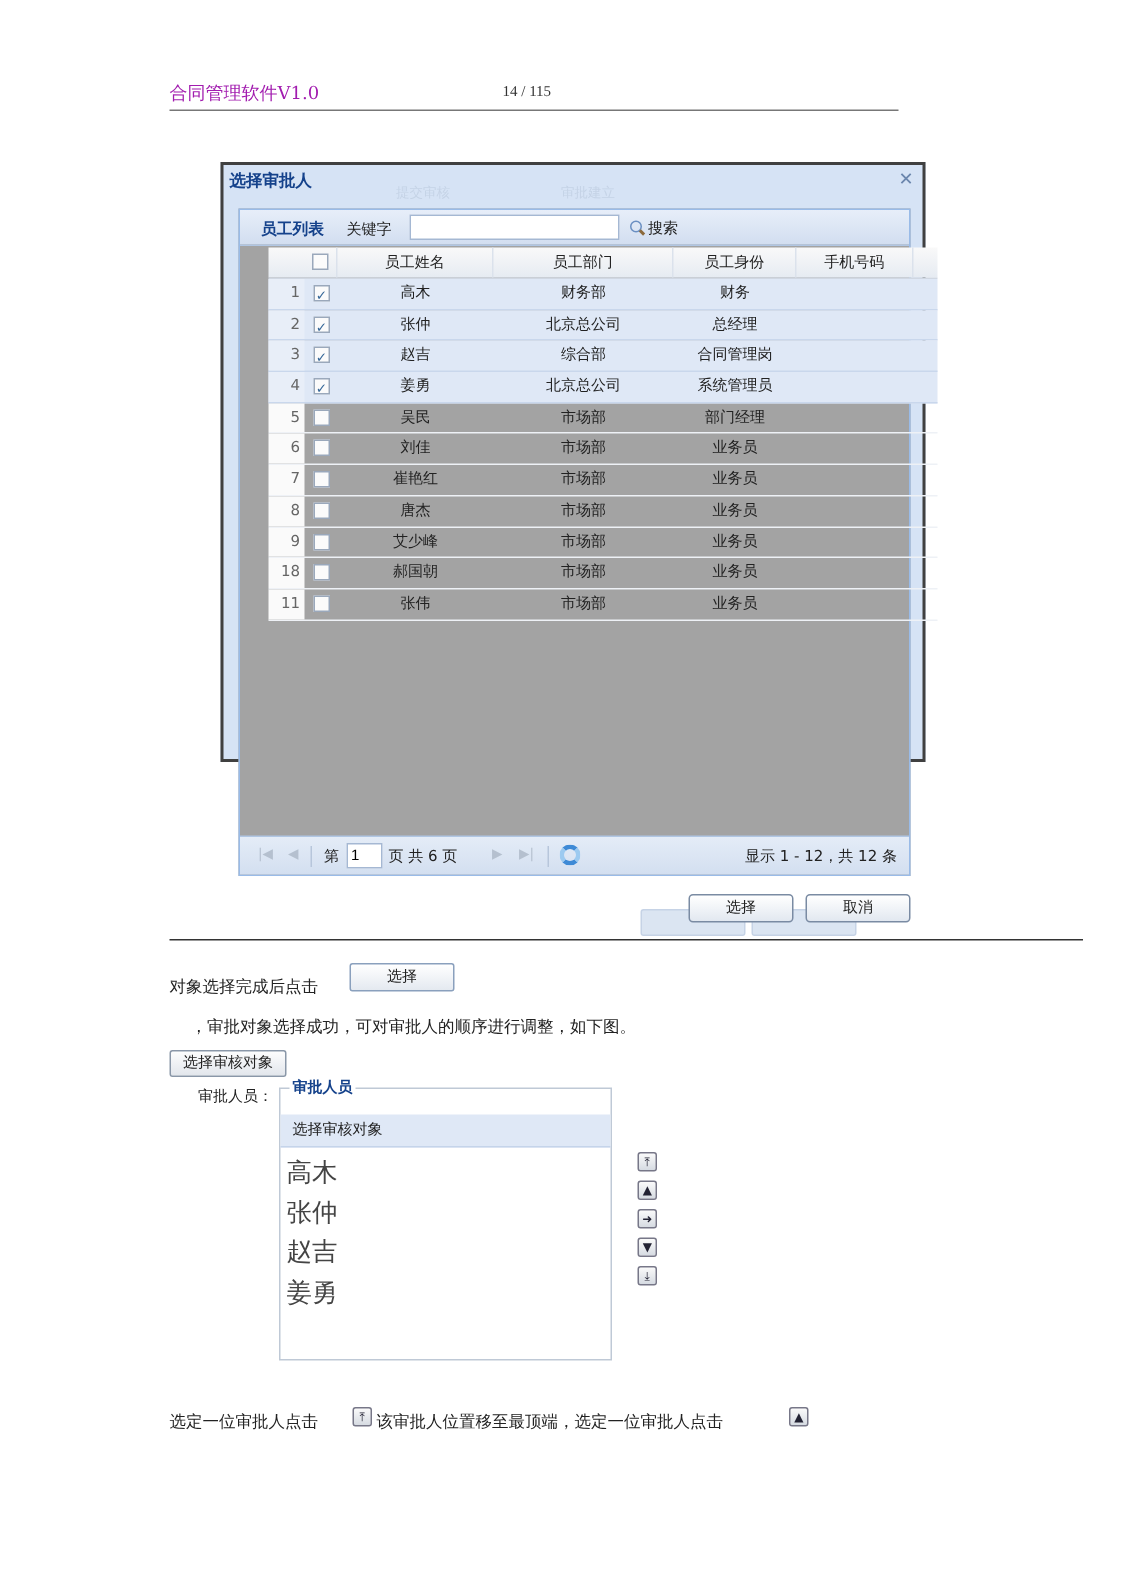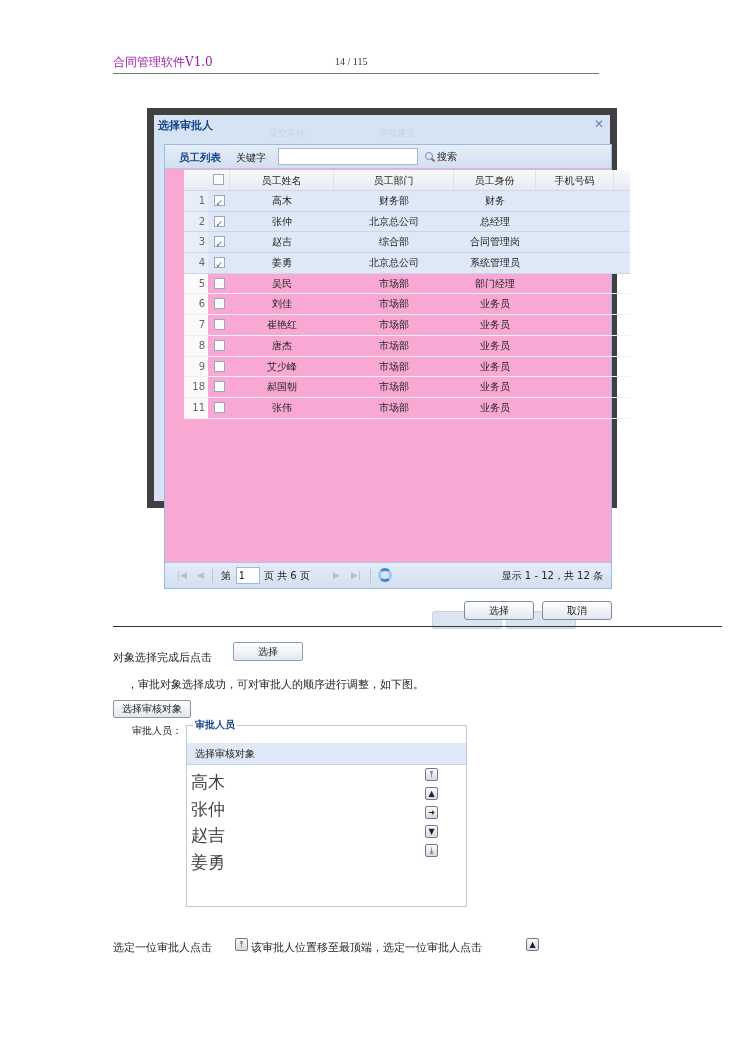--- a/index.html
+++ b/index.html
@@ -4,26 +4,26 @@
 <style>
   * { box-sizing: border-box; margin: 0; padding: 0; }
   html, body { width: 750px; height: 1060px; background: #ffffff; overflow: hidden; }
   body { position: relative; font-family: "DejaVu Sans", "Liberation Sans", sans-serif; color: #222; }
 
   .page-header { position: absolute; left: 113px; top: 52px; width: 486px; height: 22px; border-bottom: 1px solid #777; }
   .doc-title { position: absolute; left: 0; top: 2px; font-family: "DejaVu Serif", "Liberation Serif", serif; font-size: 12px; color: #a21caf; }
   .page-num { position: absolute; left: 222px; top: 4px; font-family: "Liberation Serif", serif; font-size: 10px; color: #333; }
 
   
-  .dialog { position: absolute; left: 147px; top: 108px; width: 470px; height: 400px; background: #d6e3f5; border: 7px solid #404040; }
+  .dialog { position: absolute; left: 147px; top: 108px; width: 470px; height: 400px; background: #d6e3f5; border: 2px solid #404040; }
   .dialog-title { position: absolute; left: 4px; top: 3px; font-size: 11px; font-weight: bold; color: #15428b; }
   .dialog-ghost { position: absolute; top: 12px; font-size: 9px; color: #c5d3e6; }
   .dialog-close { position: absolute; right: 5px; top: 3px; width: 12px; height: 12px; font-size: 12px; line-height: 12px; text-align: center; color: #6b86ad; }
 
-  .panel { position: absolute; left: 10px; top: 29px; width: 448px; height: 445px; background: #f9a8d4; border: 1px solid #99bbe8; }
+  .panel { position: absolute; left: 10px; top: 29px; width: 448px; height: 445px; background: #a3a3a3; border: 1px solid #99bbe8; }
   .panel-toolbar { position: absolute; left: 0; top: 0; width: 100%; height: 24px; background: linear-gradient(#e7eef9, #d2def0); border-bottom: 1px solid #b0c6e3; }
   .toolbar-title { position: absolute; left: 14px; top: 6px; font-size: 10.5px; font-weight: bold; color: #15428b; }
   .toolbar-keyword { position: absolute; left: 71px; top: 6px; font-size: 10px; color: #222; }
   .search-input { position: absolute; left: 113px; top: 3px; width: 140px; height: 17px; border: 1px solid #a5b8d3; background: #fff; font-size: 10px; padding-left: 3px; }
   .search-btn { position: absolute; left: 260px; top: 5px; font-size: 10px; color: #222; display: flex; align-items: center; gap: 2px; }
   .search-icon { display: inline-block; width: 10px; height: 10px; position: relative; }
   .search-icon::before { content: ""; position: absolute; left: 0; top: 0; width: 6px; height: 6px; border: 1.5px solid #6a8fc2; border-radius: 50%; }
   .search-icon::after { content: ""; position: absolute; left: 6px; top: 7px; width: 4px; height: 2px; background: #8c6a3c; transform: rotate(45deg); }
 
   .grid { position: absolute; left: 0; top: 25px; width: 100%; margin-left: 19px; }
@@ -55,21 +55,21 @@
   .dlg-btn { position: absolute; top: 486px; width: 70px; height: 19px; border: 1px solid #7a8ba3; border-radius: 3px; background: linear-gradient(#fff, #e2e8f0); font-size: 10px; text-align: center; line-height: 17px; color: #222; }
   .ghost-btn { position: absolute; top: 496px; width: 70px; height: 18px; border: 1px solid #c6d3e6; border-radius: 2px; background: #dbe5f2; }
 
   .rule { position: absolute; left: 113px; top: 626px; width: 609px; height: 1px; background: #333; }
 
   .para { position: absolute; font-size: 11px; color: #222; font-family: "DejaVu Serif", "Liberation Serif", serif; white-space: nowrap; }
   .inline-btn { position: absolute; left: 233px; top: 642px; width: 70px; height: 19px; border: 1px solid #8aa0bd; border-radius: 2px; background: linear-gradient(#fff, #e4e9f0); font-size: 10px; text-align: center; line-height: 17px; color: #222; }
 
   .choose-btn { position: absolute; left: 113px; top: 700px; width: 78px; height: 18px; border: 1px solid #8a97a8; border-radius: 2px; background: linear-gradient(#fdfdfd, #e2e6ec); font-size: 10px; text-align: center; line-height: 16px; color: #222; }
   .approver-label { position: absolute; left: 132px; top: 724px; font-size: 10px; color: #222; }
-  .fieldset { position: absolute; left: 186px; top: 725px; width: 281px; height: 182px; border: 1px solid #bfc9d6; }
+  .fieldset { position: absolute; left: 186px; top: 725px; width: 222px; height: 182px; border: 1px solid #bfc9d6; }
   .legend { position: absolute; left: 6px; top: -8px; background: #fff; padding: 0 2px; font-size: 10px; font-weight: bold; color: #15428b; }
   .clear-bar { position: absolute; left: 0; top: 17px; width: 100%; height: 22px; background: #dfe8f6; border-bottom: 1px solid #c5d4ea; font-size: 10px; line-height: 22px; padding-left: 8px; color: #222; }
   .approver-list { position: absolute; left: 4px; top: 43px; }
   .approver { font-size: 17px; line-height: 26.5px; color: #444; }
 
   .order-btns { position: absolute; left: 425px; top: 768px; }
   .order-btn { width: 13px; height: 13px; border: 1px solid #778; border-radius: 2px; background: linear-gradient(#fafafa, #d6dbe2); font-size: 8px; line-height: 11px; text-align: center; color: #223; margin-bottom: 6px; }
 
   .small-icon-btn { position: absolute; width: 13px; height: 13px; border: 1px solid #778; border-radius: 2px; background: linear-gradient(#fafafa, #d6dbe2); font-size: 8px; line-height: 11px; text-align: center; color: #223; }
 </style>

